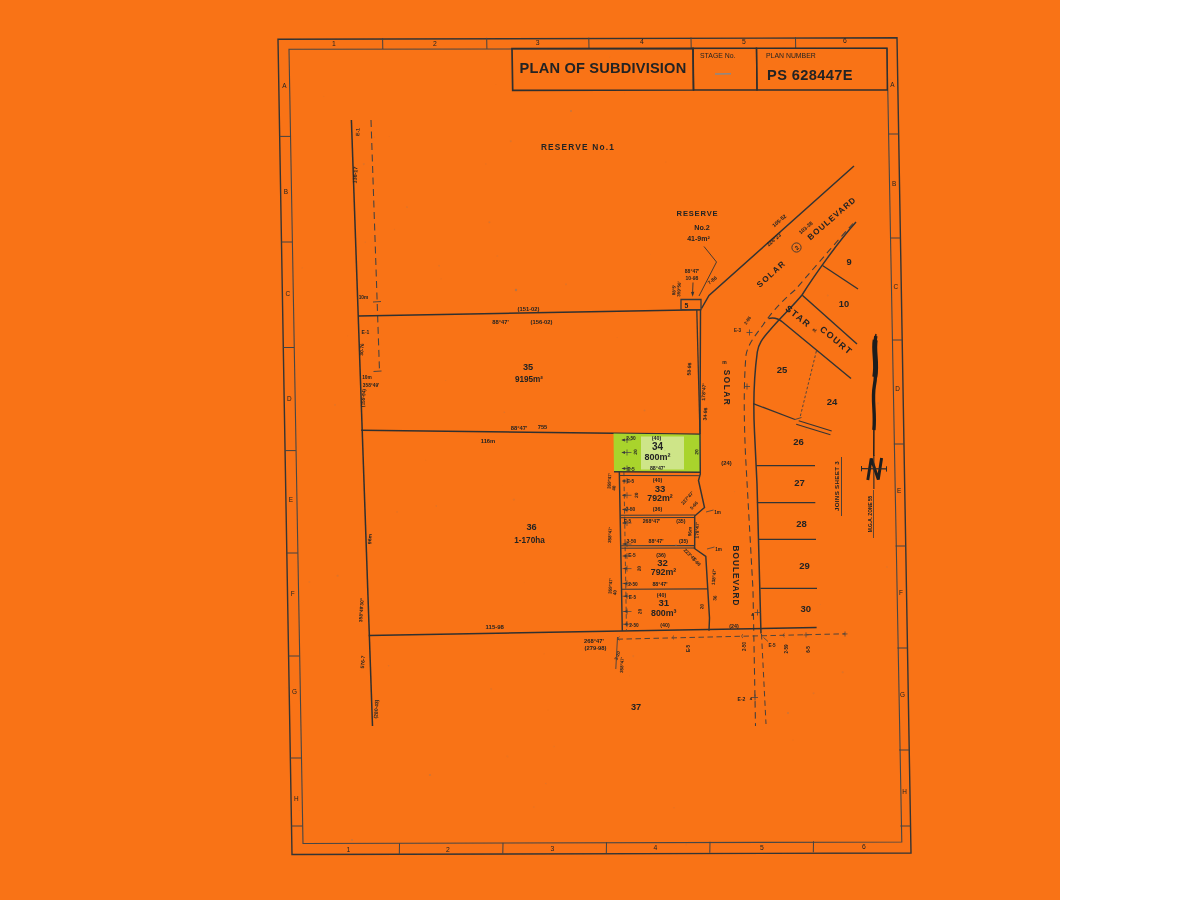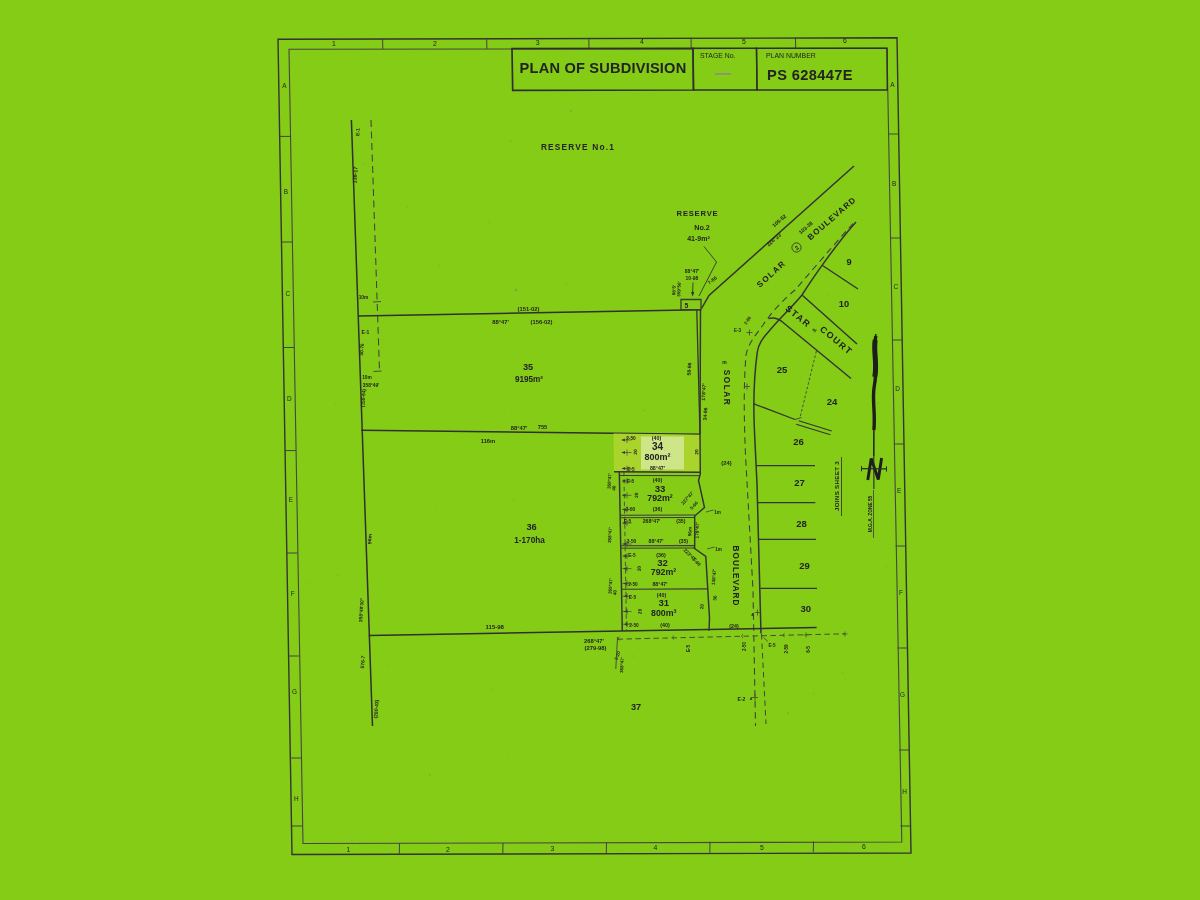--- a/index.html
+++ b/index.html
@@ -1,16 +1,16 @@
 <!DOCTYPE html>
 <html><head>
 <meta charset="utf-8">
 <style>
   html,body{margin:0;padding:0;background:#ffffff;}
-  #page{width:1200px;height:900px;position:relative;background:#84cc16;overflow:hidden;}
+  #page{width:1060px;height:900px;position:relative;background:#f97316;overflow:hidden;}
   svg{position:absolute;top:0;left:0;filter:blur(0.33px);}
   text{font-family:"Liberation Sans",sans-serif;fill:#232323;}
 </style>
 </head>
 <body>
 <div id="page">
 <svg width="1200" height="900" viewBox="0 0 1200 900">
 <g stroke-linecap="butt" stroke-linejoin="miter">
 
 <path d="M278,39.3 L897,37.8 L911,853 L292,854.5 Z" fill="none" stroke="#343434" stroke-width="1.4"></path>

